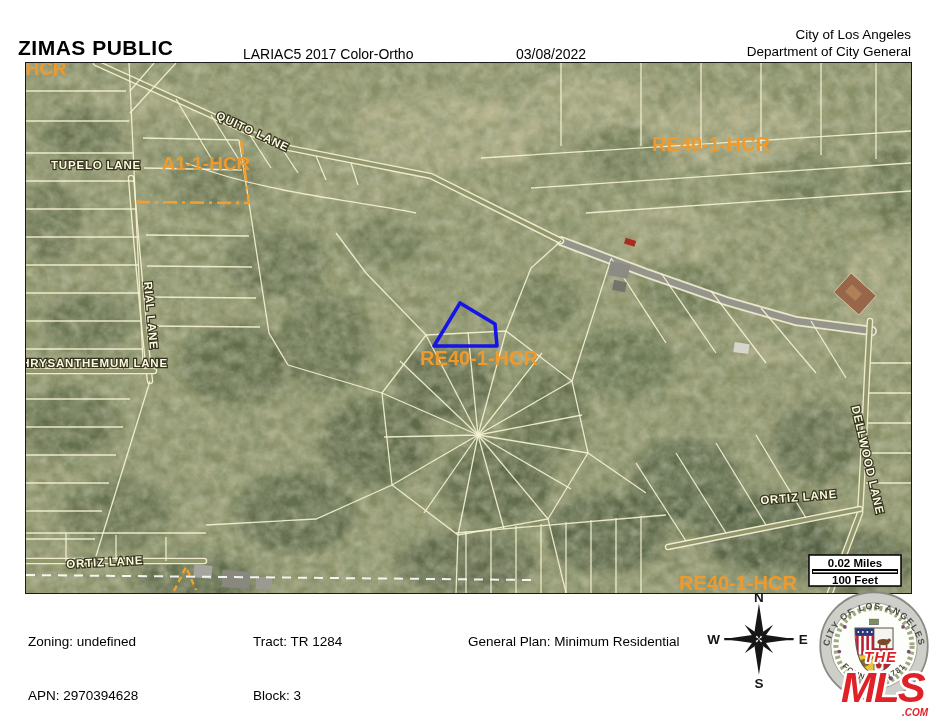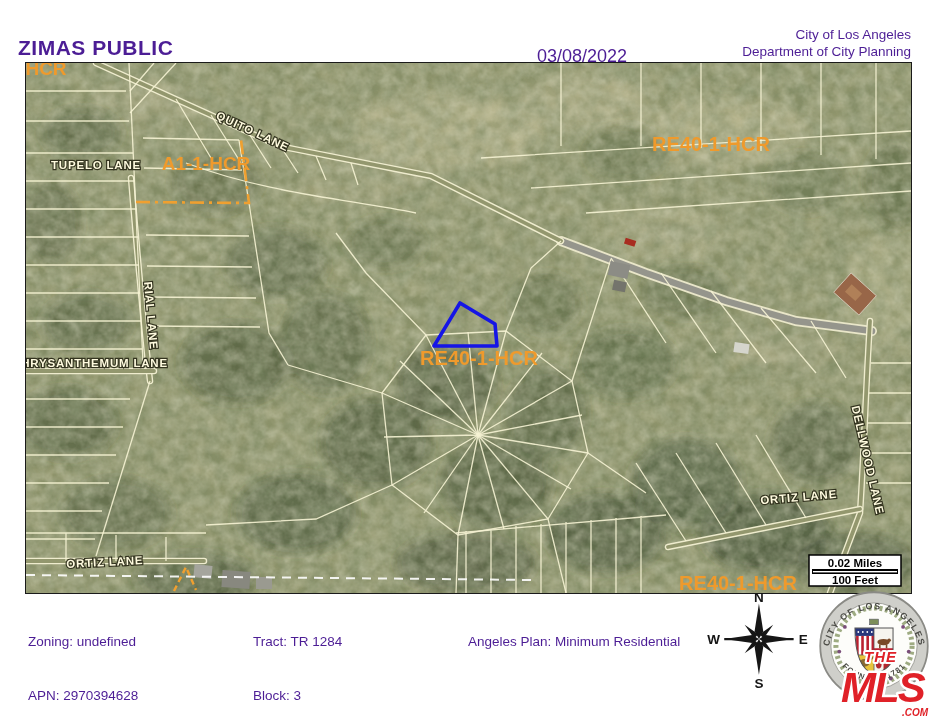--- a/index.html
+++ b/index.html
@@ -1,45 +1,46 @@
 <!DOCTYPE html>
 <html><head>
 <meta charset="utf-8">
 <style>
   html,body{margin:0;padding:0;background:#fff;}
   #page{position:relative;width:932px;height:720px;background:#ffffff;overflow:hidden;
-        font-family:"Liberation Sans",sans-serif;color:#4c1d95;}
+        font-family:"Liberation Sans",sans-serif;color:#000000;}
   
   .hdr-title{position:absolute;left:18px;top:36px;font-size:21px;font-weight:bold;letter-spacing:.5px;}
   .hdr-layer{position:absolute;left:243px;top:46px;font-size:14px;}
-  .hdr-date{position:absolute;left:537px;top:46px;font-size:18px;}
+  .hdr-date{position:absolute;left:516px;top:46px;font-size:14px;}
   .hdr-agency{position:absolute;right:21px;top:26px;font-size:13.5px;text-align:right;line-height:17px;}
   
   #map{position:absolute;left:25px;top:62px;width:885px;height:530px;border:1.5px solid #1a1a1a;
        box-sizing:content-box;overflow:hidden;background:#93976e;}
   #map svg{display:block;}
   
   .fcol{position:absolute;font-size:13.5px;line-height:18px;white-space:pre-wrap;}
   #fcol1{left:28px;top:597px;}
   #fcol2{left:253px;top:597px;}
   #fcol3{left:468px;top:597px;}
   #compass{position:absolute;left:704px;top:592px;}
   #seal{position:absolute;left:818px;top:590px;}
   #mls{position:absolute;left:840px;top:644px;z-index:5;}
 </style>
 </head>
 <body>
 
 <div id="page">
 
   <div class="hdr-title">ZIMAS PUBLIC</div>
+  <div class="hdr-layer">LARIAC5 2017 Color-Ortho</div>
   <div class="hdr-date">03/08/2022</div>
   <div class="hdr-agency">
     <div>City of Los Angeles</div>
-    <div>Department of City Planning</div>
+    <div>Department of City General</div>
   </div>
 
   <div id="map">
   <svg width="885" height="530" viewBox="0 0 885 530">
     <defs>
       <filter id="soft" x="-40%" y="-40%" width="180%" height="180%">
             <feGaussianBlur stdDeviation="6"></feGaussianBlur>
           </filter>
       <filter id="noiseDark" x="0" y="0" width="100%" height="100%">
         <feTurbulence type="fractalNoise" baseFrequency="0.05" numOctaves="4" seed="11"></feTurbulence>
@@ -214,21 +215,21 @@
     <div>APN: 2970394628</div>
     
   </div>
   <div id="fcol2" class="fcol">
     <div>Tract: TR 1284</div>
     <div>Block: 3</div>
     
     
   </div>
   <div id="fcol3" class="fcol">
-    <div>Angeles Plan: Minimum Residential</div>
+    <div>General Plan: Minimum Residential</div>
   </div>
 
   <svg id="compass" width="106" height="98" viewBox="0 0 110 100">
     <g fill="#161616">
       <polygon points="57,11 61.5,40 57,48 52.5,40"></polygon>
       <polygon points="57,85 61.5,56 57,48 52.5,56"></polygon>
       <polygon points="93,48 64,43.8 57,48 64,52.2"></polygon>
       <polygon points="21,48 50,43.8 57,48 50,52.2"></polygon>
       <polygon points="71.8,33.2 57.7,43.1 61.9,47.3"></polygon>
       <polygon points="42.2,33.2 56.3,43.1 52.1,47.3"></polygon>

